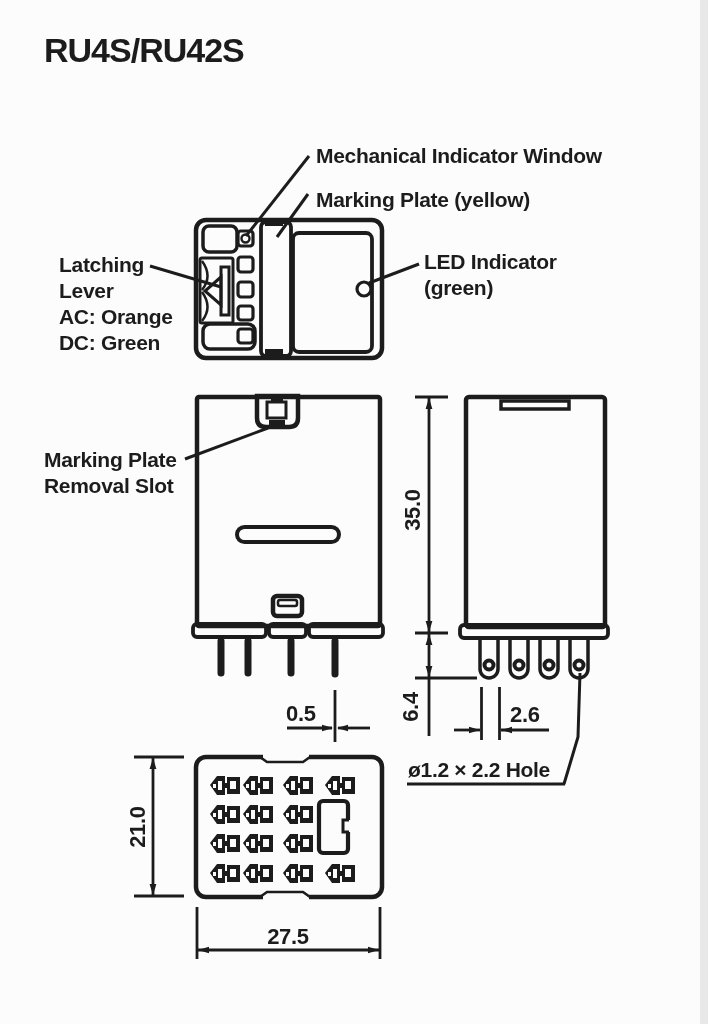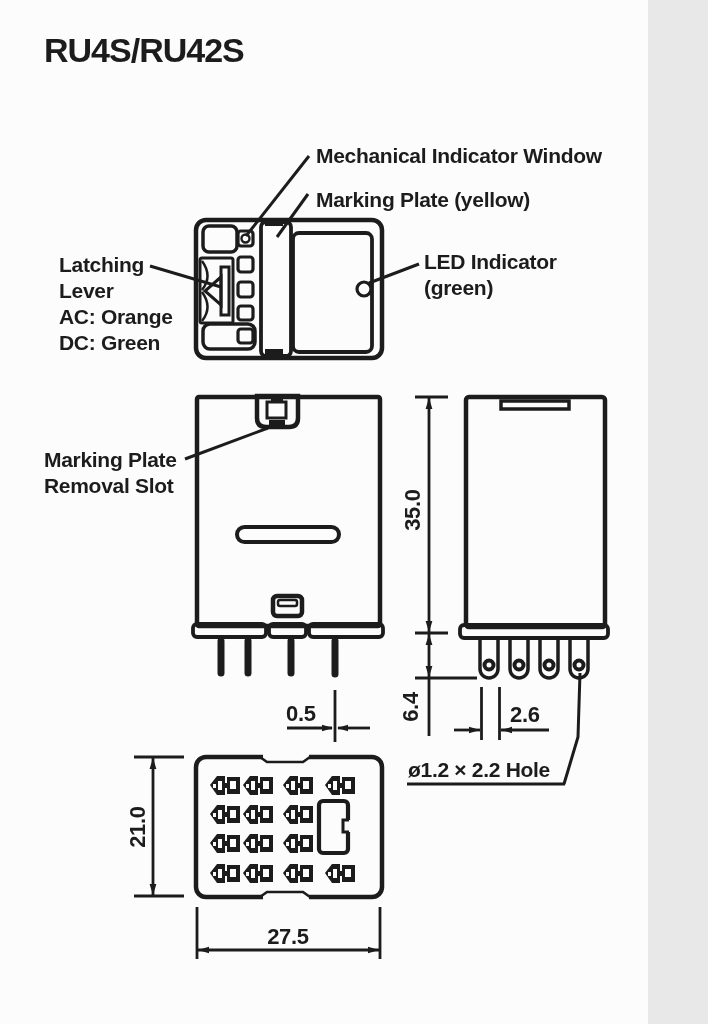--- a/index.html
+++ b/index.html
@@ -1,16 +1,16 @@
 <!DOCTYPE html>
 <html><head>
 <meta charset="utf-8">
 <style>
   html,body{margin:0;padding:0;background:#e8e8e8;}
-  .canvas{position:relative;width:648px;height:1024px;background:#fcfcfc;overflow:hidden;
+  .canvas{position:relative;width:700px;height:1024px;background:#fcfcfc;overflow:hidden;
           font-family:"Liberation Sans",sans-serif;}
   svg{position:absolute;left:0;top:0;}
   svg text{font-family:"Liberation Sans",sans-serif;font-weight:bold;fill:#1c1c1c;letter-spacing:-0.3px;}
   .title-t{font-size:34px;letter-spacing:-1px;}
   .lbl{font-size:21px;}
   .dim{font-size:22px;}
   .ln{stroke:#1c1c1c;fill:none;}
   .thick{stroke-width:4.5;}
   .mid{stroke-width:3.5;}
   .thin{stroke-width:2.8;}

